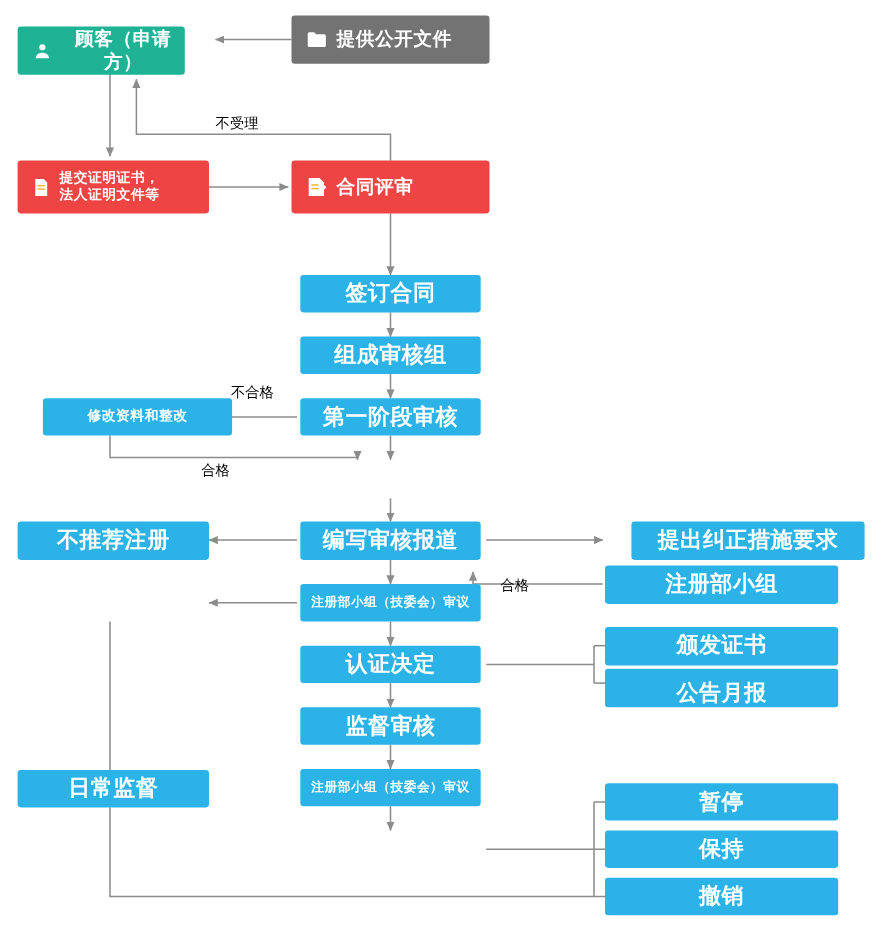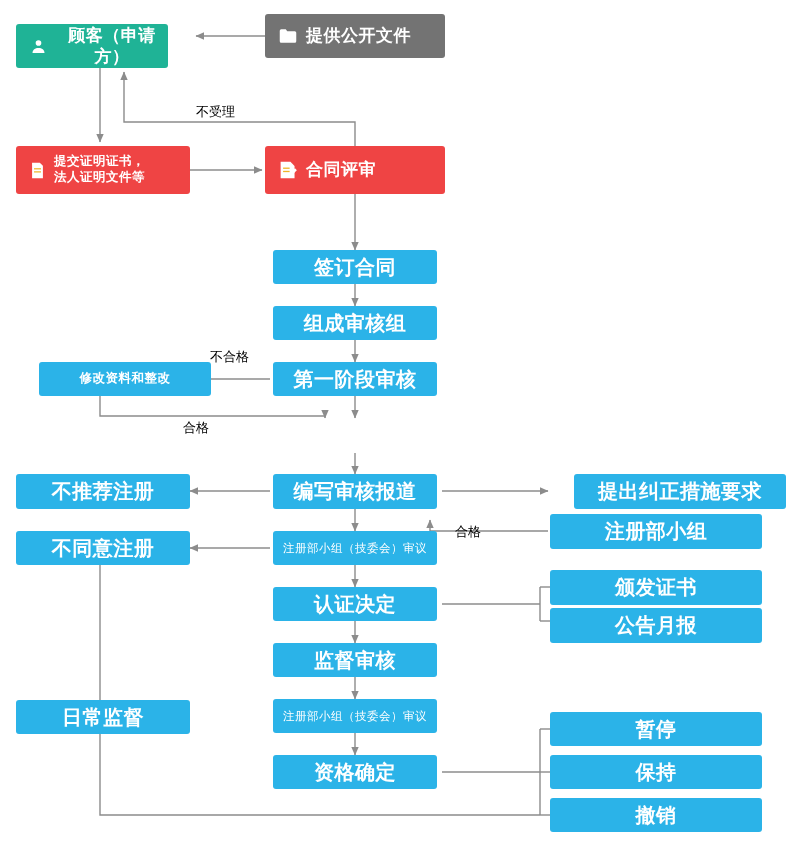--- a/index.html
+++ b/index.html
@@ -44,21 +44,21 @@
     flex: 0 0 auto;
   }
   .c-teal   { background: #1fb396; }
   .c-red    { background: #737373; }
   .c-yellow { background: #ef4444; }
   .c-blue   { background: #2bb3e8; }
 
   .big   { font-size: 17px; font-weight: bold; }
   .med   { font-size: 20px; font-weight: bold; }
   .small { font-size: 12.5px; font-weight: bold; }
-  .tiny  { font-size: 11.5px; font-weight: normal; text-align: center; }
+  .tiny  { font-size: 11.5px; font-weight: bold; text-align: center; }
 
   .edge-label {
     position: absolute;
     font-size: 13px;
     color: #000000;
     white-space: nowrap;
   }
   svg.arrows {
     position: absolute;
     left: 0;
@@ -213,47 +213,41 @@
   </div>
 
   <div class="node c-blue med" style="left:550px; top:514px; width:212px; height:35px;">
     <span class="label">注册部小组</span>
   </div>
 
   <div class="node c-blue tiny" style="left:273px; top:531px; width:164px; height:34px;">
     <span class="label">注册部小组（技委会）审议</span>
   </div>
 
-  <div class="node c-blue med" style="left:16px; top:531px; width:174px; height:34px;">
-    <span class="label">不同意注册</span>
-  </div>
 
   <div class="node c-blue med" style="left:273px; top:587px; width:164px; height:34px;">
     <span class="label">认证决定</span>
   </div>
 
   <div class="node c-blue med" style="left:550px; top:570px; width:212px; height:35px;">
     <span class="label">颁发证书</span>
   </div>
 
-  <div class="node c-blue med" style="left:550px; top:608px; width:212px; height:35px;">
+  <div class="node c-blue med" style="left:550px; top:608px; width:212px; height:35px;align-items:flex-end;">
     <span class="label">公告月报</span>
   </div>
 
   <div class="node c-blue med" style="left:273px; top:643px; width:164px; height:34px;">
     <span class="label">监督审核</span>
   </div>
 
   <div class="node c-blue tiny" style="left:273px; top:699px; width:164px; height:34px;">
     <span class="label">注册部小组（技委会）审议</span>
   </div>
 
-  <div class="node c-blue med" style="left:273px; top:755px; width:164px; height:34px;">
-    <span class="label">资格确定</span>
-  </div>
 
   <div class="node c-blue med" style="left:16px; top:700px; width:174px; height:34px;">
     <span class="label">日常监督</span>
   </div>
 
   <div class="node c-blue med" style="left:550px; top:712px; width:212px; height:34px;">
     <span class="label">暂停</span>
   </div>
 
   <div class="node c-blue med" style="left:550px; top:755px; width:212px; height:34px;">

